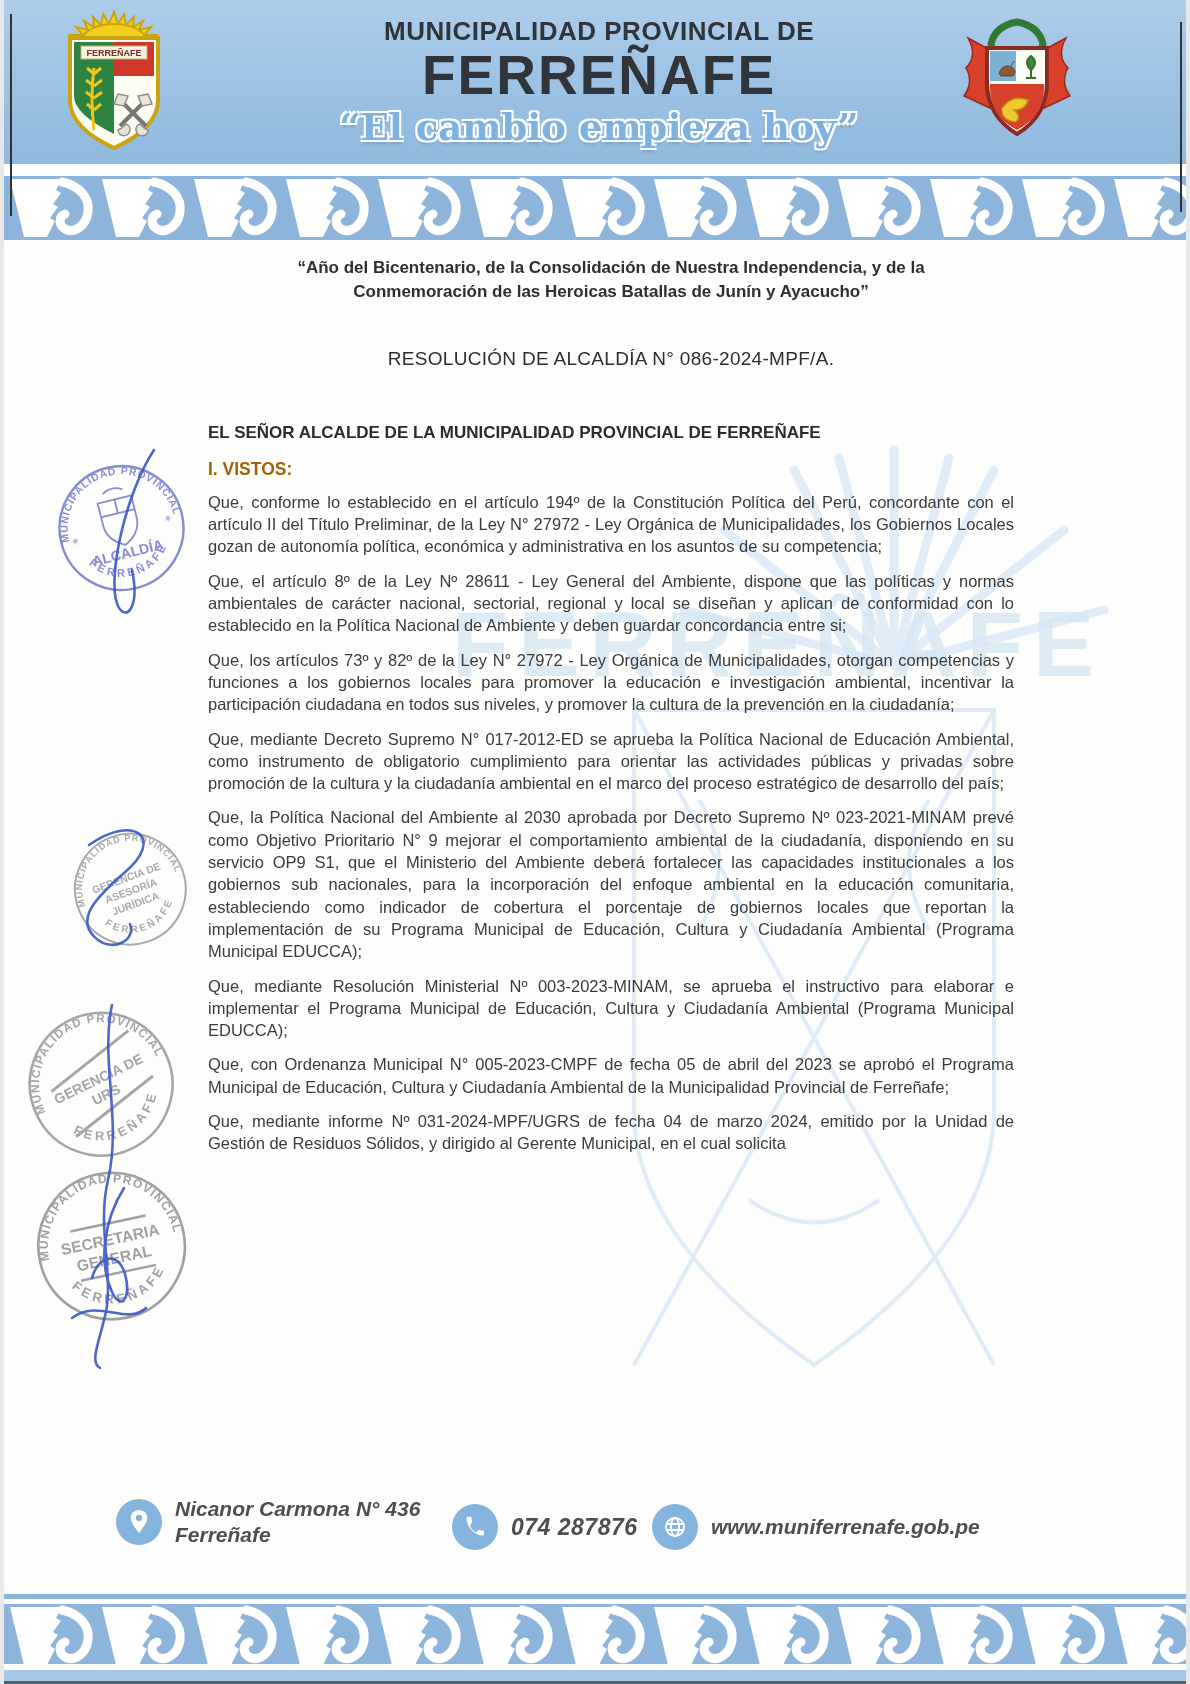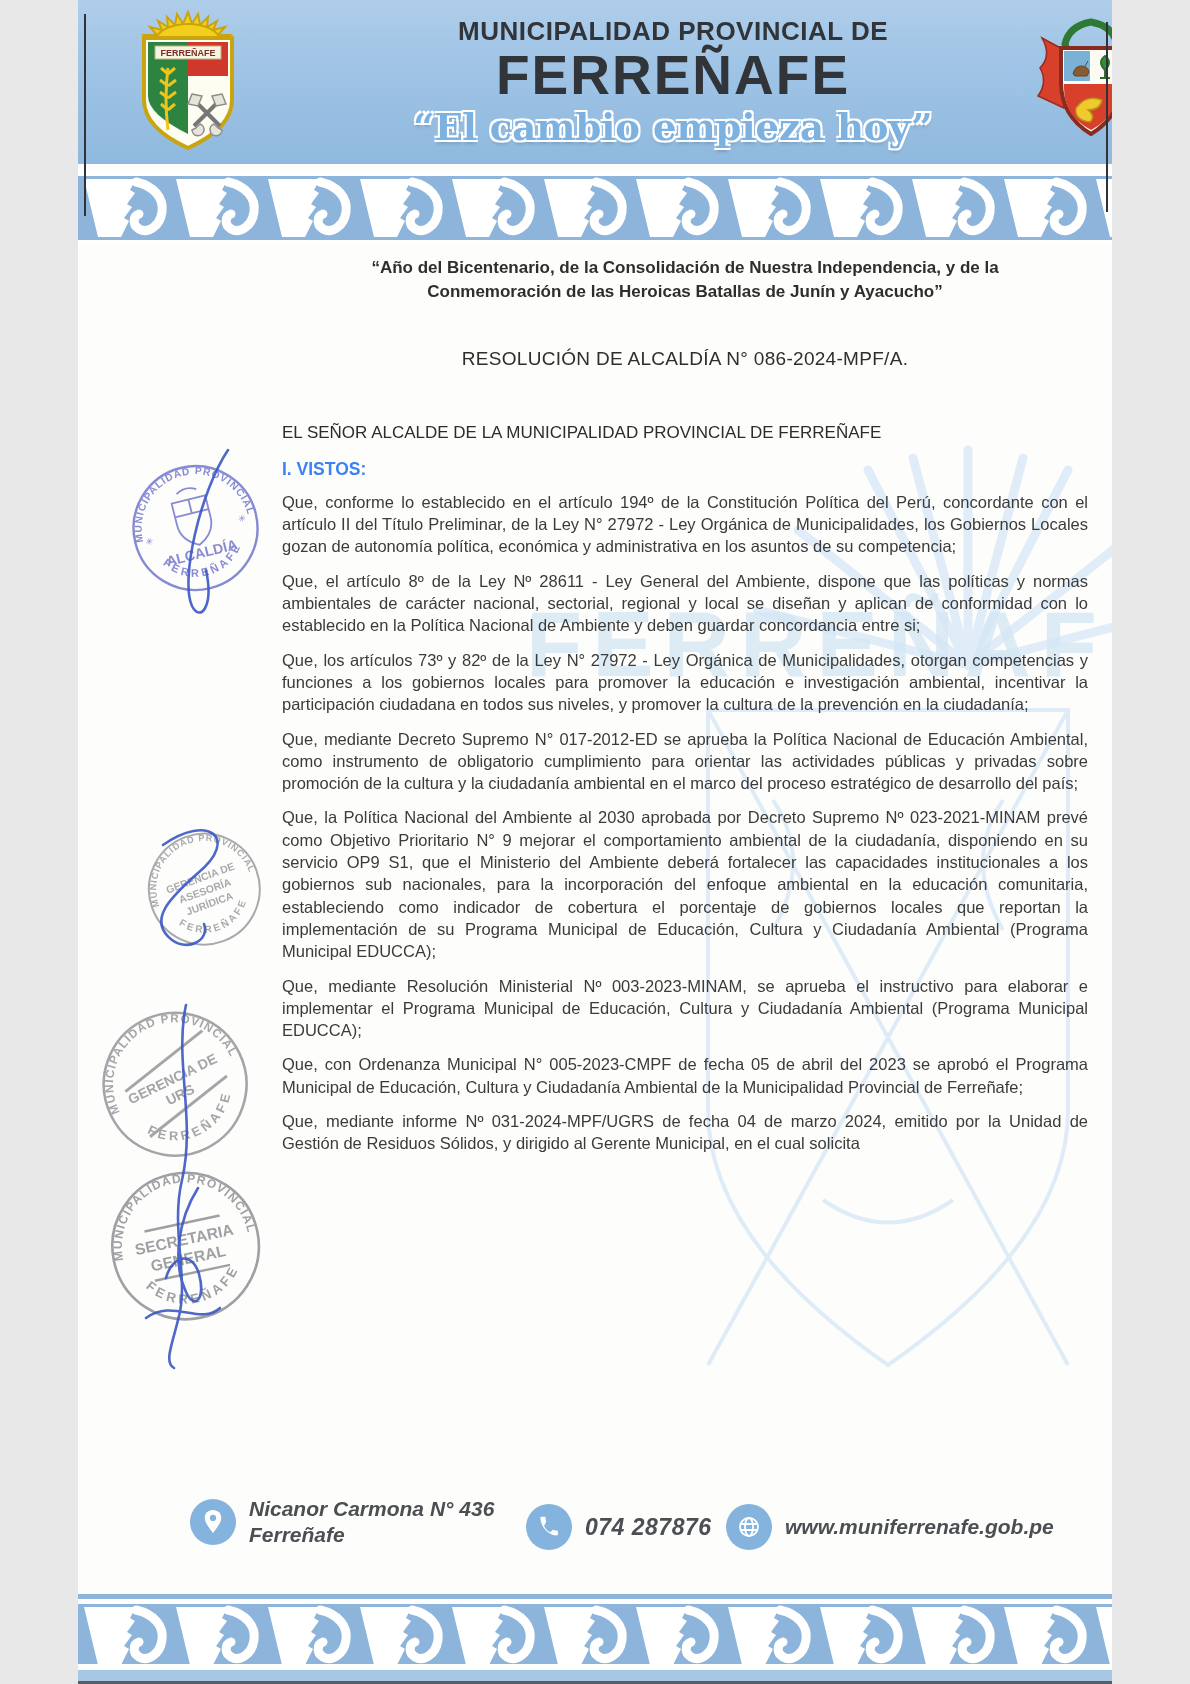--- a/index.html
+++ b/index.html
@@ -1,17 +1,17 @@
 <!DOCTYPE html>
 <html><head>
 <meta charset="utf-8">
 <style>
   html,body{margin:0;padding:0;background:#e8e8e8;}
   .page{
-    position:relative;width:1034px;height:1684px;margin:0 auto;
+    position:relative;width:1182px;height:1684px;margin:0 auto;
     background:#fdfdfb;overflow:hidden;
     font-family:"Liberation Sans",sans-serif;color:#3d3d3d;
   }
   
   .header-band{position:absolute;top:0;left:0;width:100%;height:164px;
     background:linear-gradient(180deg,#aecdea 0%,#9ec3e5 45%,#8fb9de 100%);}
   .brand{position:absolute;top:16px;left:265px;width:660px;text-align:center;}
   .brand-top{font-size:26px;font-weight:bold;color:#31353a;letter-spacing:.5px;}
   .brand-name{font-size:55px;font-weight:bold;color:#31353a;letter-spacing:2px;line-height:1.02;}
   .brand-slogan{
@@ -37,22 +37,22 @@
   
   .watermark{position:absolute;z-index:1;pointer-events:none;}
   .wm-text{left:448px;top:592px;font-size:92px;font-weight:bold;letter-spacing:10px;color:#d3e5f4;opacity:.75;}
   
   .content{position:absolute;z-index:2;left:204px;top:256px;width:806px;
     font-size:16.5px;line-height:22.3px;color:#3b3b3b;}
   .quote{width:720px;margin:0 auto 44px auto;text-align:center;font-weight:bold;font-size:17px;
     line-height:24px;color:#2e2e2e;}
   .res-title{text-align:center;font-weight:normal;font-size:19px;color:#2e2e2e;margin:0 0 52px 0;letter-spacing:.3px;}
   .date-line{margin:0 0 17px 0;}
-  .addressee{font-weight:normal;font-size:17px;color:#2c2c2c;margin:0 0 13px 0;}
-  .sec-h{font-weight:bold;font-size:17.5px;color:#3b82f6;margin:0 0 11px 0;}
+  .addressee{font-weight:bold;font-size:17px;color:#2c2c2c;margin:0 0 13px 0;}
+  .sec-h{font-weight:bold;font-size:17.5px;color:#a16207;margin:0 0 11px 0;}
   .para{margin:0 0 12px 0;text-align:justify;}
   
   .stamp{position:absolute;z-index:3;opacity:.9;}
   .stamp svg text{font-family:"Liberation Sans",sans-serif;}
   .sig-layer{position:absolute;z-index:4;left:0;top:420px;pointer-events:none;}
   
   .footer{position:absolute;z-index:2;left:0;top:1492px;width:100%;height:62px;}
   .contact{position:absolute;display:flex;align-items:center;}
   .c-icon{width:46px;height:46px;border-radius:50%;background:#84b3de;display:flex;
     align-items:center;justify-content:center;flex:0 0 46px;}

